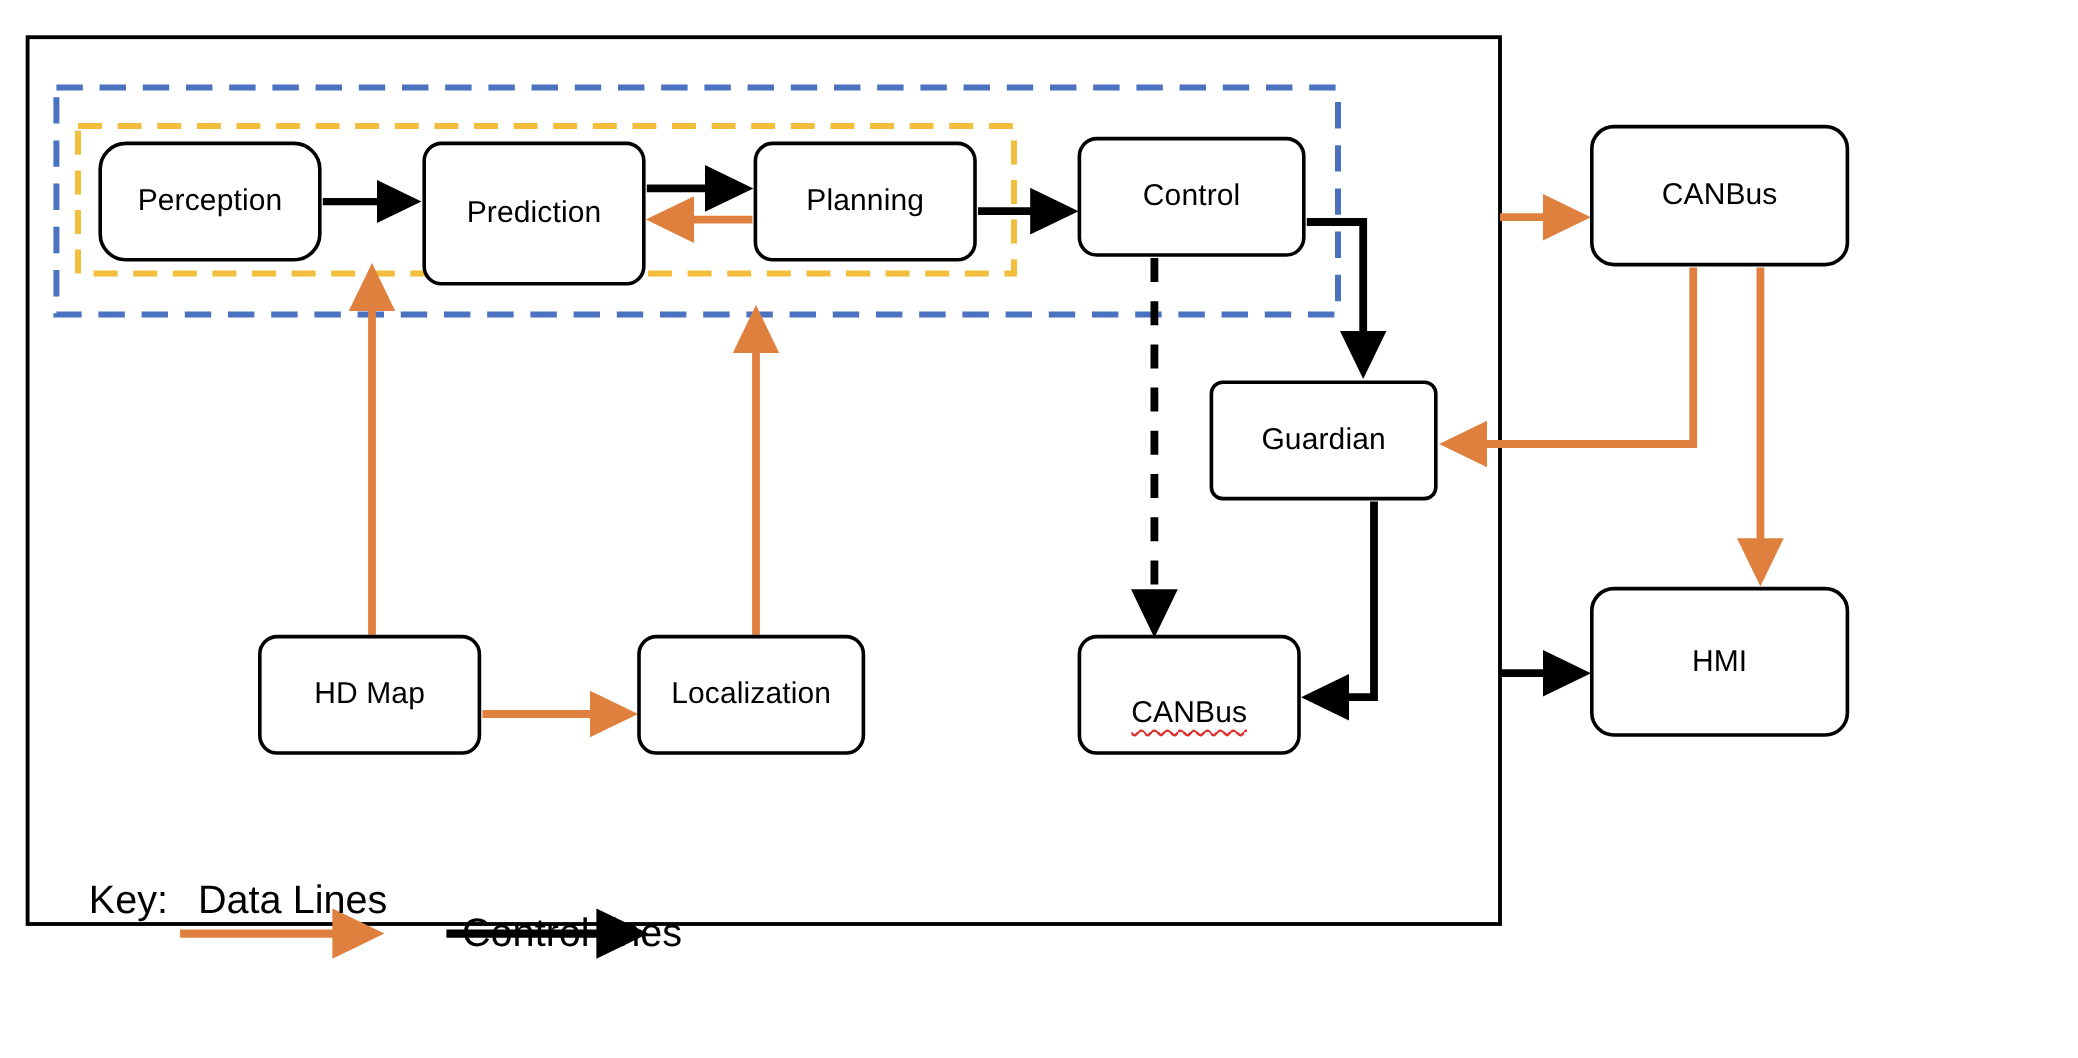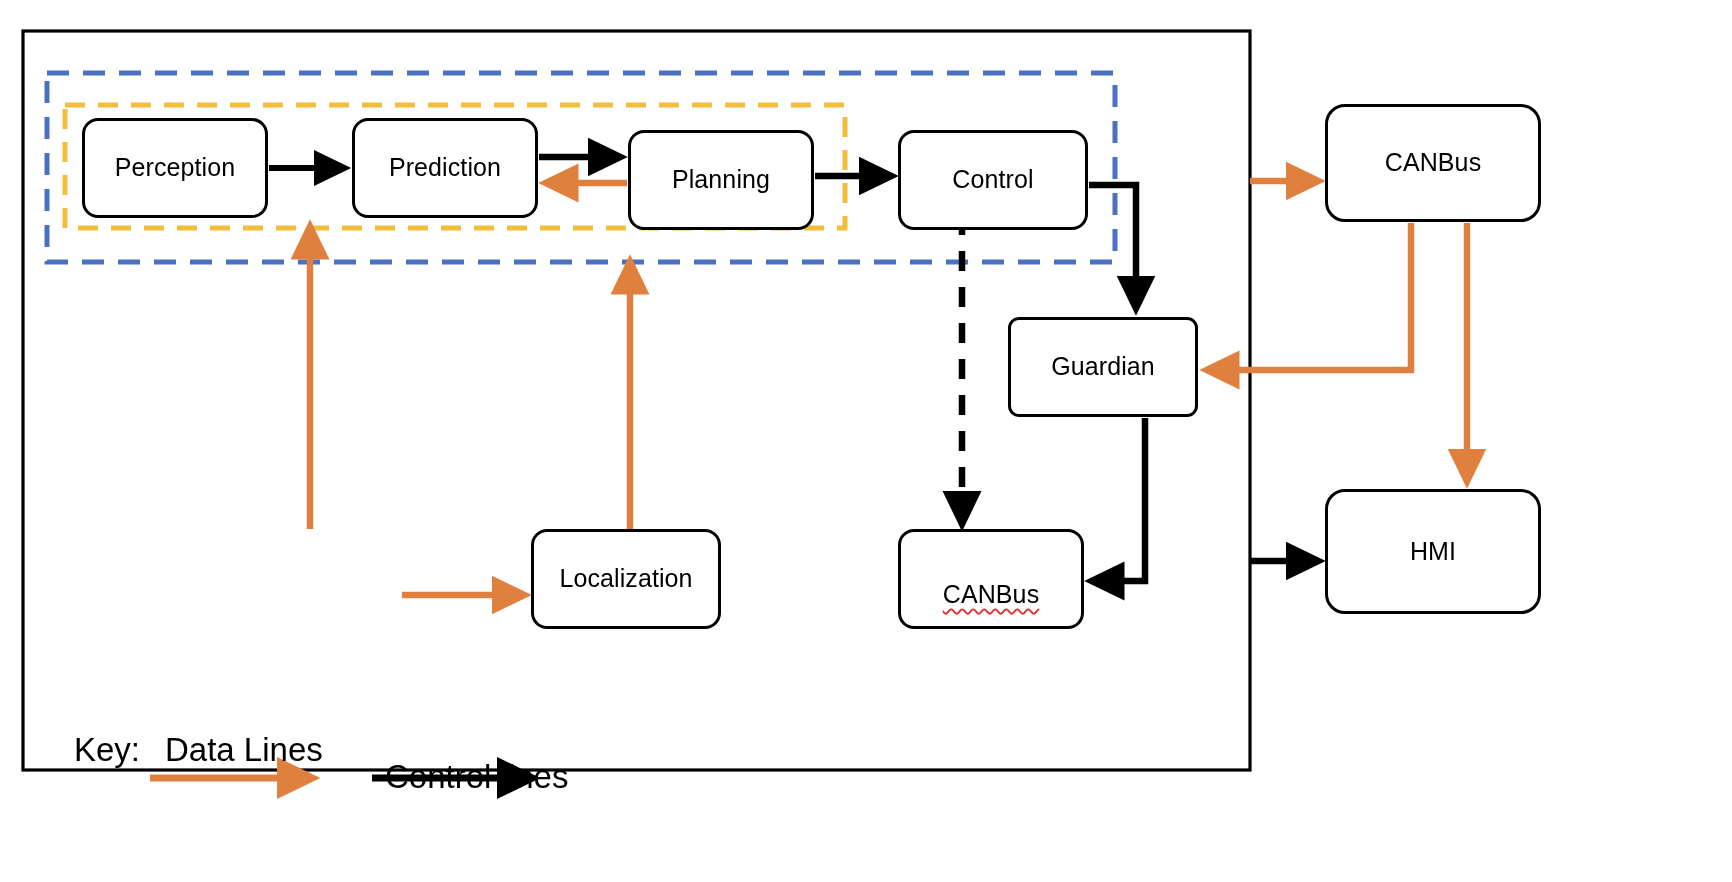--- a/index.html
+++ b/index.html
@@ -63,44 +63,47 @@
 
     <line x1="1250" y1="181" x2="1318" y2="181" stroke="#e0803f" stroke-width="6.5" marker-end="url(#ah-orange)"></line>
 
     <path d="M 1411,223 L 1411,370 L 1207,370" fill="none" stroke="#e0803f" stroke-width="6.5" stroke-linejoin="miter" marker-end="url(#ah-orange)"></path>
 
     <line x1="1467" y1="223" x2="1467" y2="481" stroke="#e0803f" stroke-width="6.5" marker-end="url(#ah-orange)"></line>
 
     <line x1="1250" y1="561" x2="1318" y2="561" stroke="#000000" stroke-width="6.5" marker-end="url(#ah-black)"></line>
   </svg>
 
-  <div class="node" style="left:82px;top:118px;width:186px;height:100px;">
+  <div class="node" style="left:82px;top:118px;width:186px;height:100px;border-radius:23px;">
     <span>Perception</span>
   </div>
 
-  <div class="node" style="left:352px;top:118px;width:186px;height:100px;">
+  <div class="node" style="left:352px;top:118px;width:186px;height:120px;">
     <span>Prediction</span>
   </div>
 
-  <div class="node" style="left:628px;top:118px;width:186px;height:100px;margin-top:12px;">
+  <div class="node" style="left:628px;top:118px;width:186px;height:100px;">
     <span>Planning</span>
   </div>
 
-  <div class="node" style="left:898px;top:114px;width:190px;height:100px;margin-top:16px;">
+  <div class="node" style="left:898px;top:114px;width:190px;height:100px;">
     <span>Control</span>
   </div>
 
   <div class="node" style="left:1008px;top:317px;width:190px;height:100px;border-radius:11px;">
     <span>Guardian</span>
   </div>
 
   <div class="node" style="left:898px;top:529px;width:186px;height:100px;">
     <span class="spell">CANBus</span>
   </div>
 
+  <div class="node" style="left:215px;top:529px;width:186px;height:100px;">
+    <span>HD Map</span>
+  </div>
 
   <div class="node" style="left:531px;top:529px;width:190px;height:100px;">
     <span>Localization</span>
   </div>
 
   <div class="node" style="left:1325px;top:104px;width:216px;height:118px;border-radius:20px;">
     <span>CANBus</span>
   </div>
 
   <div class="node" style="left:1325px;top:489px;width:216px;height:125px;border-radius:20px;">

